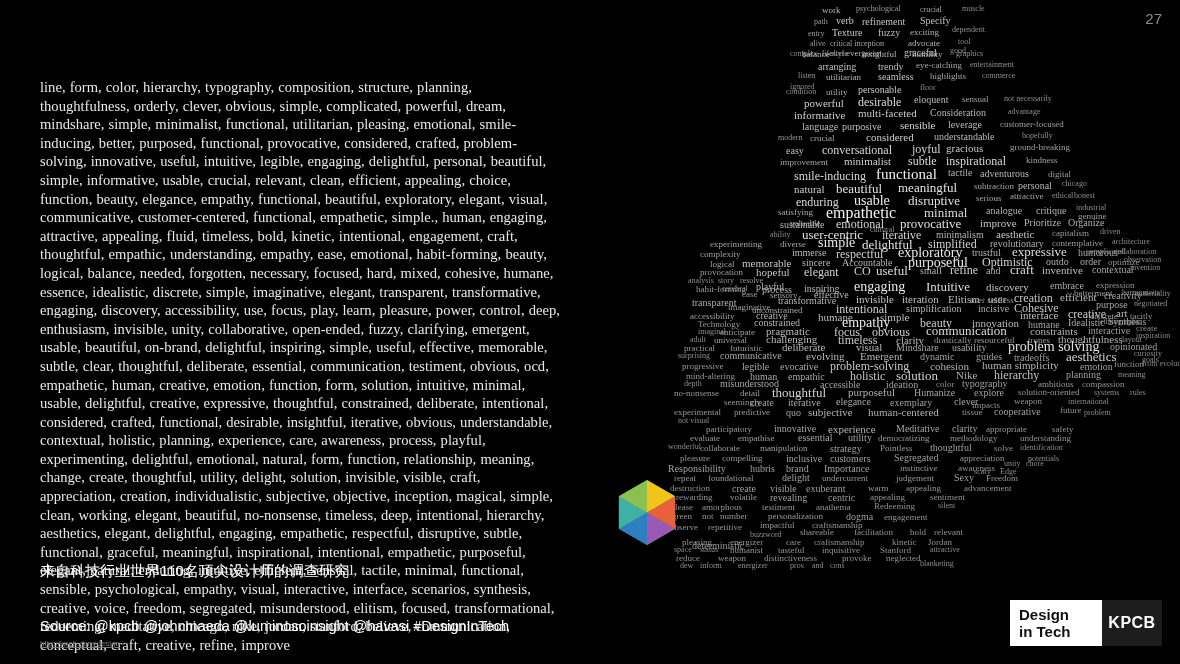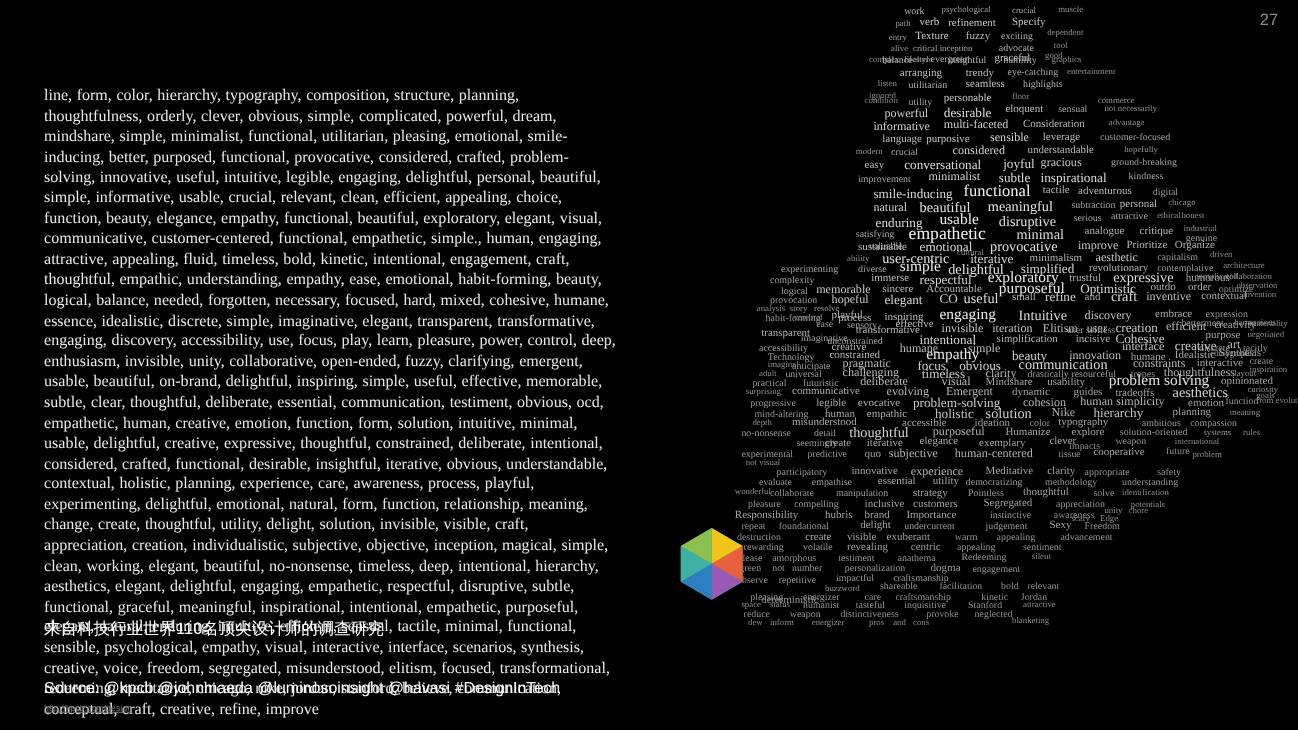--- a/index.html
+++ b/index.html
@@ -231,21 +231,21 @@
         <span style="left: 314px; top: 48px; font-size: 10px; color: rgb(197, 197, 197);">graceful</span>
         <span style="left: 360px; top: 47px; font-size: 8px; color: rgb(140, 140, 140);">good</span>
         <span style="left: 228px; top: 62px; font-size: 10px; color: rgb(192, 192, 192);">arranging</span>
         <span style="left: 288px; top: 62px; font-size: 10px; color: rgb(190, 190, 190);">trendy</span>
         <span style="left: 326px; top: 61px; font-size: 9px; color: rgb(169, 169, 169);">eye-catching</span>
         <span style="left: 380px; top: 61px; font-size: 8px; color: rgb(142, 142, 142);">entertainment</span>
         <span style="left: 208px; top: 72px; font-size: 8px; color: rgb(149, 149, 149);">listen</span>
         <span style="left: 236px; top: 73px; font-size: 9px; color: rgb(178, 178, 178);">utilitarian</span>
         <span style="left: 288px; top: 72px; font-size: 10px; color: rgb(194, 194, 194);">seamless</span>
         <span style="left: 340px; top: 72px; font-size: 9px; color: rgb(170, 170, 170);">highlights</span>
-        <span style="left: 408px; top: 72px; font-size: 8px; color: rgb(144, 144, 144); margin-top: 16px;">commerce</span>
+        <span style="left: 392px; top: 72px; font-size: 8px; color: rgb(144, 144, 144);">commerce</span>
         <span style="left: 200px; top: 83px; font-size: 8px; color: rgb(139, 139, 139);">ignored</span>
         <span style="left: 196px; top: 88px; font-size: 8px; color: rgb(142, 142, 142);">condition</span>
         <span style="left: 236px; top: 88px; font-size: 9px; color: rgb(166, 166, 166);">utility</span>
         <span style="left: 268px; top: 85px; font-size: 10px; color: rgb(198, 198, 198);">personable</span>
         <span style="left: 330px; top: 84px; font-size: 8px; color: rgb(144, 144, 144);">floor</span>
         <span style="left: 214px; top: 98px; font-size: 11px; color: rgb(208, 208, 208);">powerful</span>
         <span style="left: 268px; top: 96px; font-size: 12px; color: rgb(220, 220, 220);">desirable</span>
         <span style="left: 324px; top: 95px; font-size: 10px; color: rgb(188, 188, 188);">eloquent</span>
         <span style="left: 372px; top: 95px; font-size: 9px; color: rgb(164, 164, 164);">sensual</span>
         <span style="left: 414px; top: 95px; font-size: 8px; color: rgb(141, 141, 141);">not necessarily</span>
@@ -626,14 +626,21 @@
         <polygon points="12,24 50,2 50,46" fill="#8cc152"></polygon>
       </svg>
     </div>
 
     <div class="panel">
       
       
     </div>
 
 
+    <div class="kpcb-logo">
+      <div class="dit">
+        <span>Design</span>
+        <span>in Tech</span>
+      </div>
+      <div class="kp">KPCB</div>
+    </div>
   </div>
 </div>
 
 </body></html>

